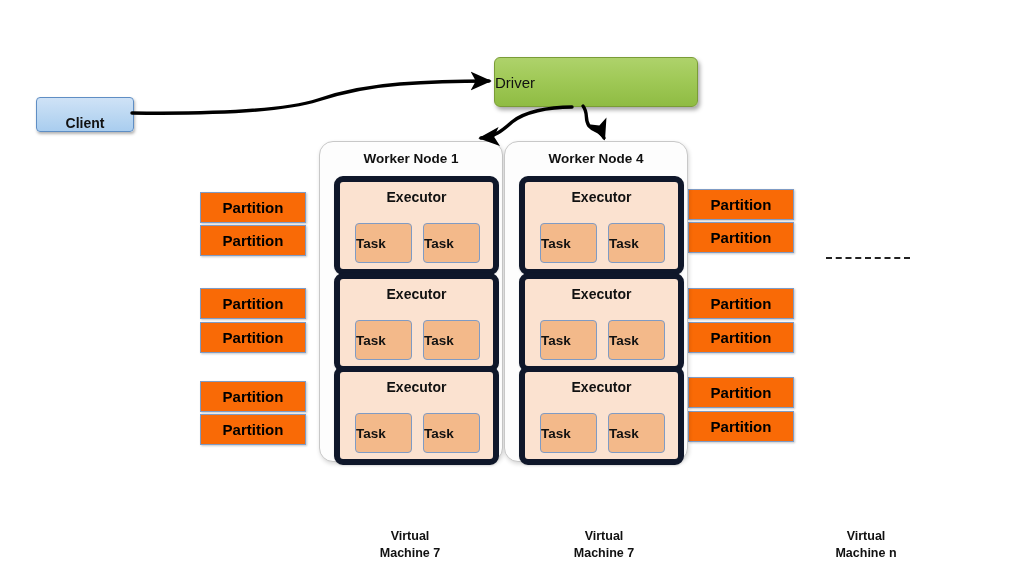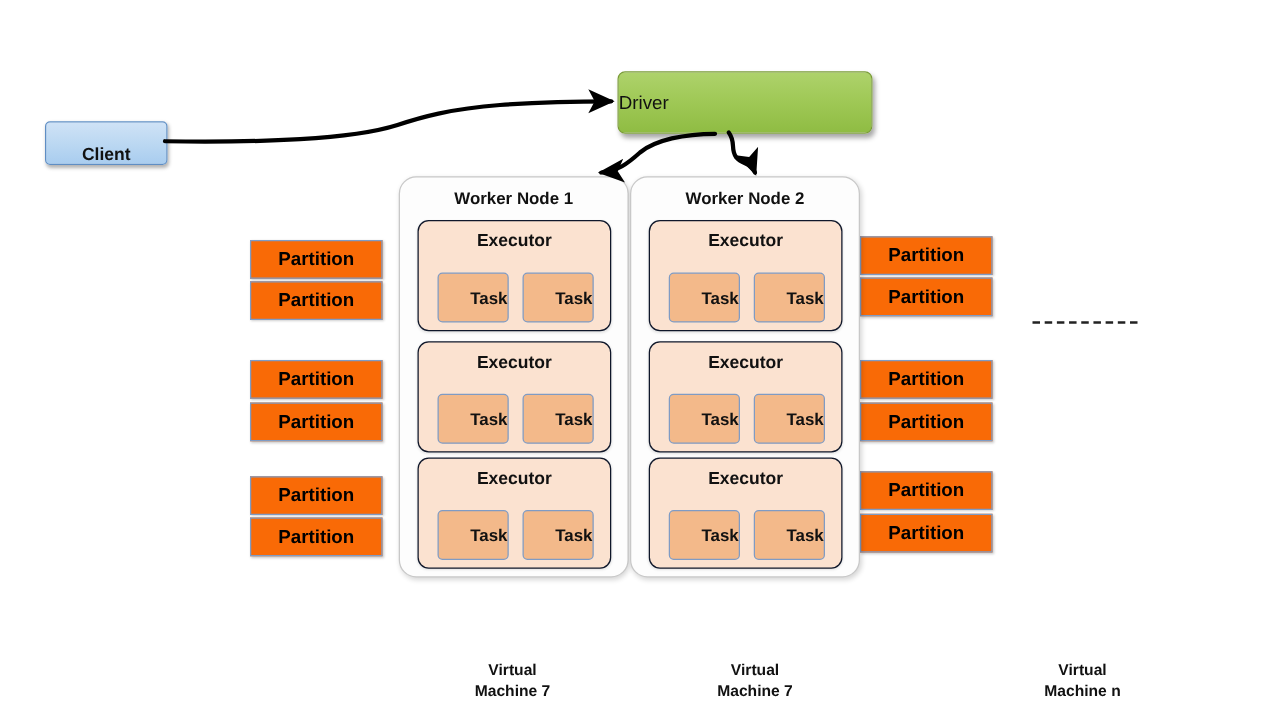--- a/index.html
+++ b/index.html
@@ -64,21 +64,21 @@
     top: 9px;
     text-align: center;
     font-size: 13.5px;
     font-weight: bold;
     color: #111111;
   }
 
   
   .executor {
     position: absolute;
-    border: 1px solid #0f172a;
+    border: 6px solid #0f172a;
     border-radius: 9px;
     background: #fbe2d0;
     box-shadow: 0 1px 2px rgba(0,0,0,0.10);
   }
   .executor-label {
     position: absolute;
     left: 0; right: 0;
     top: 7px;
     text-align: center;
     font-size: 14px;
@@ -86,21 +86,21 @@
     color: #111111;
   }
   .task {
     position: absolute;
     width: 55px; height: 38px;
     border: 1px solid #7f9bc4;
     border-radius: 4px;
     background: #f3b98a;
     display: flex;
     align-items: center;
-    justify-content: flex-end;
+    justify-content: flex-start;
     font-size: 13.5px;
     font-weight: bold;
     color: #111111;
   }
 
   
   .partition {
     position: absolute;
     width: 104px; height: 29px;
     border: 1px solid #7f9bc4;
@@ -220,21 +220,21 @@
       <div class="task" style="left:15px; top:41px;">
         <span>Task</span>
       </div>
       <div class="task" style="left:83px; top:41px;">
         <span>Task</span>
       </div>
     </div>
   </div>
 
   <div class="abs worker-node" style="left:504px; top:141px; width:182px; height:319px;">
-    <div class="worker-title">Worker Node 2</div>
+    <div class="worker-title">Worker Node 4</div>
 
     <div class="executor" style="left:14px; top:34px; width:153px; height:87px;">
       <div class="executor-label">Executor</div>
       <div class="task" style="left:15px; top:41px;">
         <span>Task</span>
       </div>
       <div class="task" style="left:83px; top:41px;">
         <span>Task</span>
       </div>
     </div>

